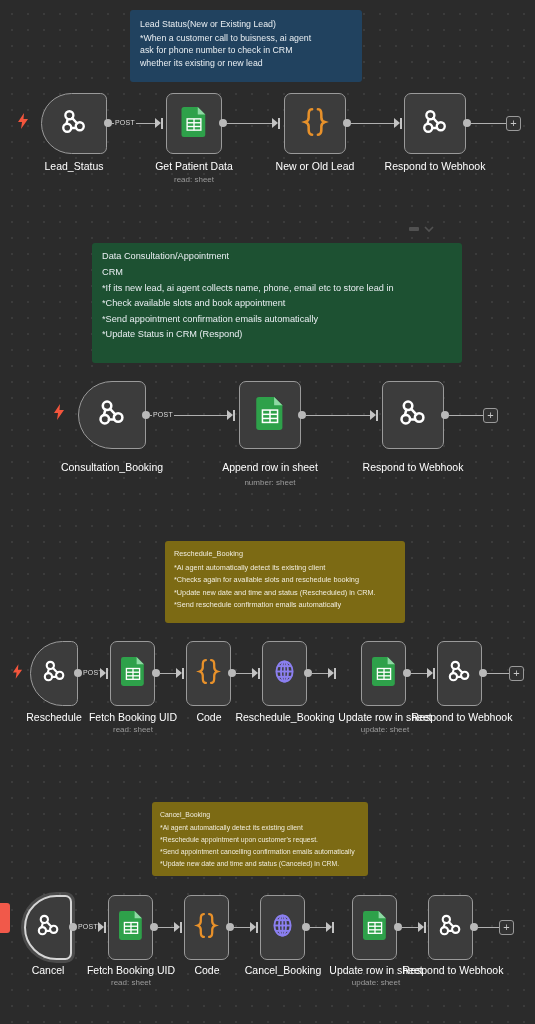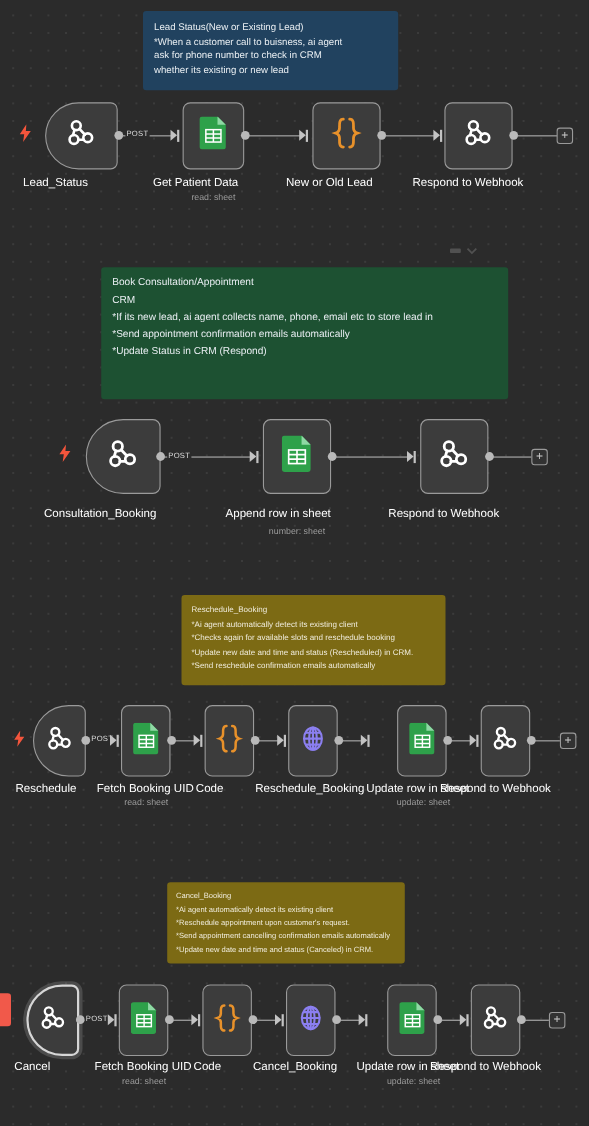--- a/index.html
+++ b/index.html
@@ -53,21 +53,21 @@
     border-color: #d6d6d6;
     border-width: 2px;
     box-shadow: 0 0 0 3px rgba(190,190,190,0.22);
   }
 
   .node-label {
     position: absolute;
     color: #ffffff;
     font-size: 10.5px;
     white-space: nowrap;
-    text-align: left;
+    text-align: center;
     line-height: 12px;
   }
   .node-sublabel {
     position: absolute;
     color: #9b9b9b;
     font-size: 8px;
     white-space: nowrap;
     text-align: center;
   }
 
@@ -233,23 +233,24 @@
       </svg>
   </div>
   <div class="mini-ctrl" style="left:424px; top:219px;">
     <svg width="10" height="8" viewBox="0 0 10 8">
         <path d="M1 2 L5 6 L9 2" fill="none" stroke="#9a9a9a" stroke-width="1.6"></path>
       </svg>
   </div>
 
   <div class="note green" style="left:92px; top:243px; width:370px; height:120px;">
     <div class="note-inner" style="font-size:9.2px; line-height:15.4px; padding-top:6px;">
-      <div class="note-title">Book Consultation/Appointment</div>
+      <div class="note-title">Data Consultation/Appointment</div>
       <div class="note-line">CRM</div>
       <div class="note-line">*If its new lead, ai agent collects name, phone, email etc to store lead in</div>
+      <div class="note-line">*Check available slots and book appointment</div>
       <div class="note-line">*Send appointment confirmation emails automatically</div>
       <div class="note-line">*Update Status in CRM (Respond)</div>
     </div>
   </div>
 
   <div class="bolt" style="left:53px; top:404px;">
     <svg width="12" height="16" viewBox="0 0 12 16">
         <path d="M7 0 L1 9 H5 L4 16 L11 6 H6.5 Z" fill="#f4553c"></path>
       </svg>
   </div>

